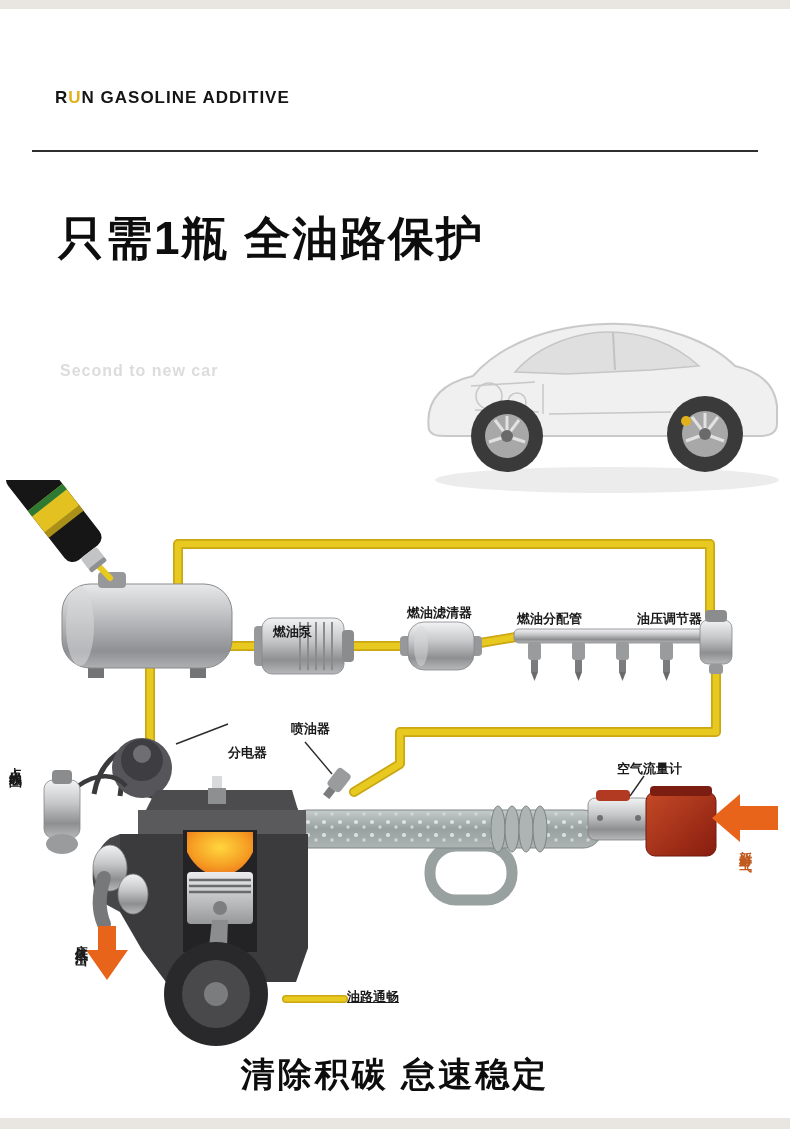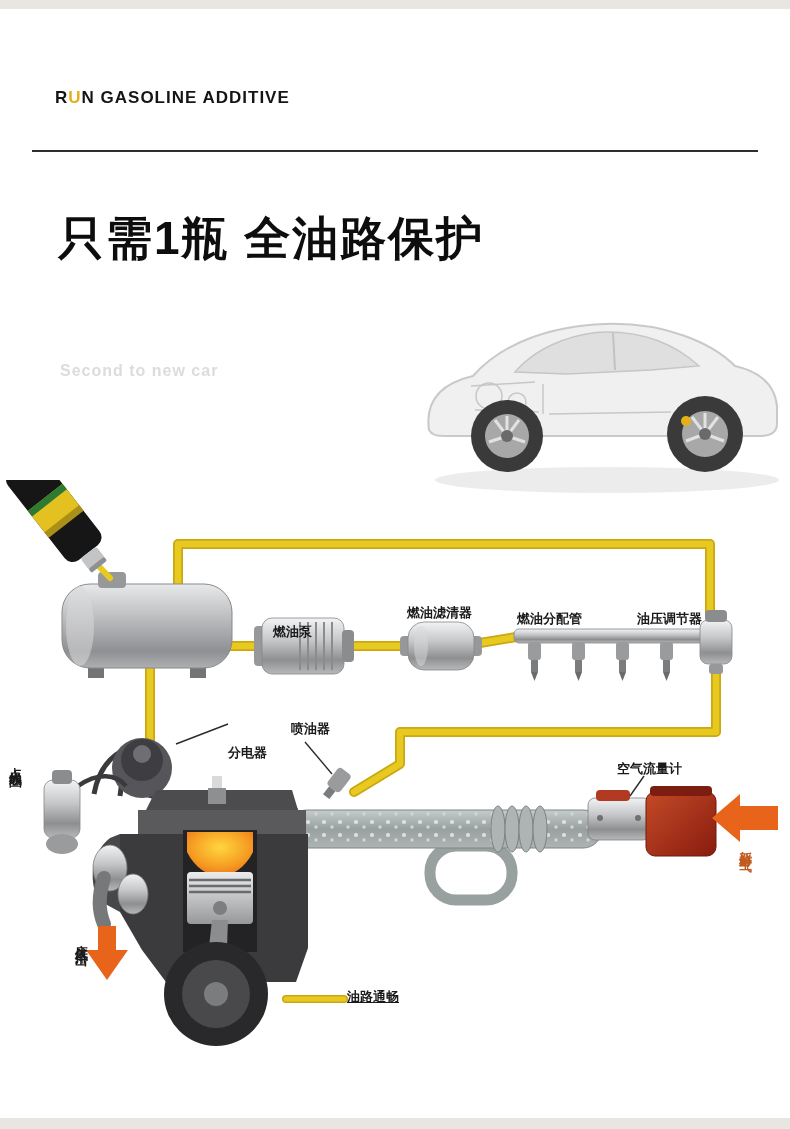--- a/index.html
+++ b/index.html
@@ -305,15 +305,16 @@
   <div class="lbl" id="lb-rail">燃油分配管</div>
   <div class="lbl" id="lb-reg">油压调节器</div>
   <div class="lbl" id="lb-dist">分电器</div>
   <div class="lbl" id="lb-inj">喷油器</div>
   <div class="lbl vert" id="lb-coil">点火线圈</div>
   <div class="lbl" id="lb-afm">空气流量计</div>
   <div class="lbl vert" id="lb-fresh">新鲜空气</div>
   <div class="lbl vert" id="lb-exh">废气排出</div>
   <div class="lbl" id="lb-oil">油路通畅</div>
 
+  <div class="tagline">清除积碳 怠速稳定</div>
 
   <div class="edge-strip bottom"></div>
 </div>
 
 </body></html>

